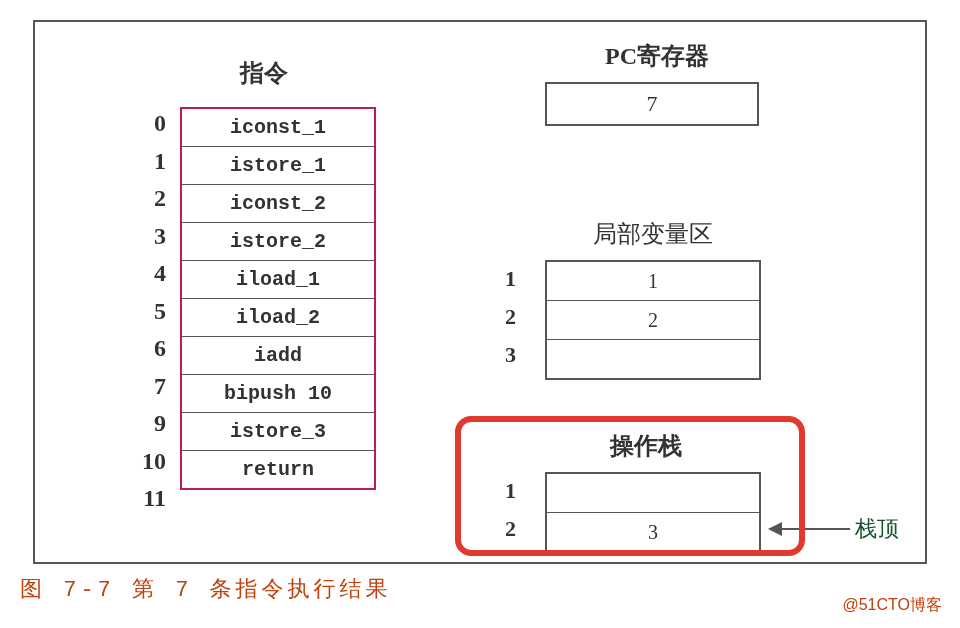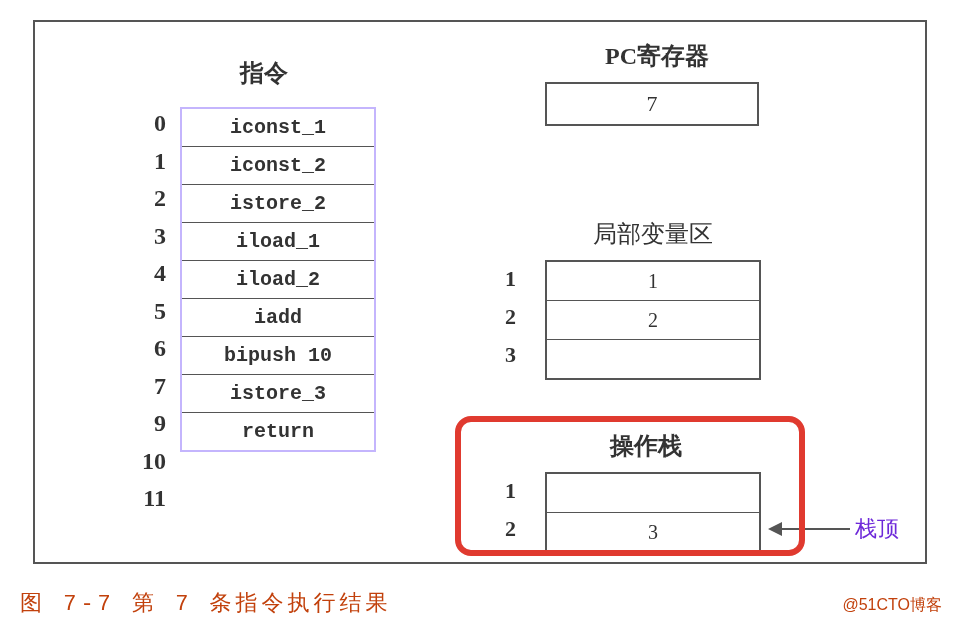--- a/index.html
+++ b/index.html
@@ -10,21 +10,21 @@
     color: #333;
     width: 960px;
     height: 628px;
     box-sizing: border-box;
     position: relative;
   }
   .frame {
     border: 2px solid #555;
     width: 890px;
     height: 540px;
-    margin: 0 auto 24px auto;
+    margin: 0 auto 10px auto;
     position: relative;
     background: #fff;
   }
   .caption {
     text-align: left;
     font-size: 22px;
     letter-spacing: 4px;
     color: #c2410c;
     font-family: Liberation Mono, monospace;
   }
@@ -42,21 +42,21 @@
     position: absolute;
     left: 205px;
     top: 35px;
     font-size: 24px;
     font-weight: bold;
   }
   .instr-table {
     position: absolute;
     left: 145px;
     top: 85px;
-    border: 2px solid #c4b5fd;
+    border: 2px solid #be185d;
     border-collapse: collapse;
   }
   .instr-table td {
     border: 1px solid #555;
     width: 190px;
     height: 35px;
     text-align: center;
     font-family: "Courier New", monospace;
     font-size: 20px;
     font-weight: bold;
@@ -158,21 +158,21 @@
     font-weight: bold;
     line-height: 38px;
   }
   .stack-index div { height: 38px; }
 
   .stack-top-label {
     position: absolute;
     left: 820px;
     top: 492px;
     font-size: 22px;
-    color: #6d28d9;
+    color: #14532d;
   }
   .arrow {
     position: absolute;
     left: 735px;
     top: 506px;
     width: 80px;
     height: 2px;
     background: #555;
   }
   .arrow::before {
@@ -215,20 +215,23 @@
     <div>9</div>
     <div>10</div>
     <div>11</div>
   </div>
   <table class="instr-table">
     <tbody>
         <tr>
           <td>iconst_1</td>
         </tr>
     <tr>
+          <td>istore_1</td>
+        </tr>
+    <tr>
           <td>iconst_2</td>
         </tr>
     <tr>
           <td>istore_2</td>
         </tr>
     <tr>
           <td>iload_1</td>
         </tr>
     <tr>
           <td>iload_2</td>

